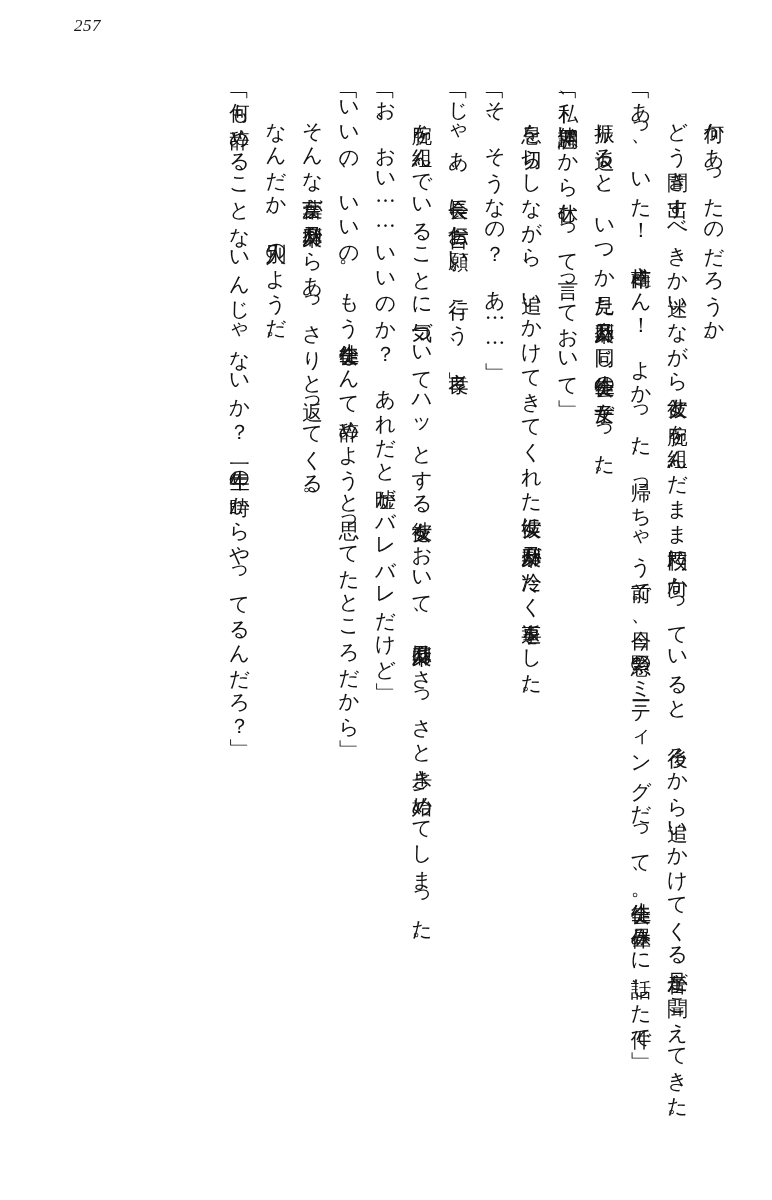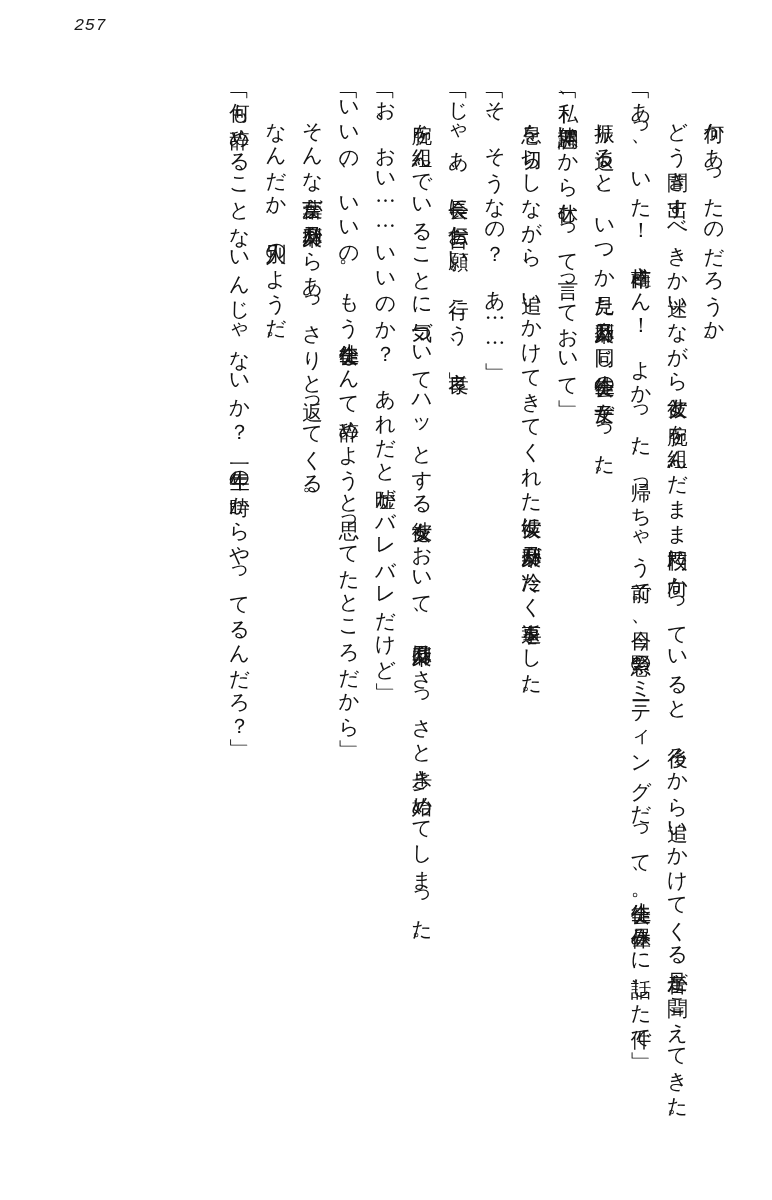--- a/index.html
+++ b/index.html
@@ -16,21 +16,21 @@
     width: 772px;
     height: 1200px;
     background: #ffffff;
     overflow: hidden;
   }
   .page-number {
     position: absolute;
     top: 16px;
     left: 74px;
     font-size: 17px;
-    font-family: Liberation Mono, monospace;
+    font-family: Liberation Serif, serif;
     font-style: italic;
     color: #1a1a1a;
     letter-spacing: 0.5px;
   }
   .text-block {
     position: absolute;
     top: 86px;
     left: 40px;
     width: 692px;
     height: 1046px;

